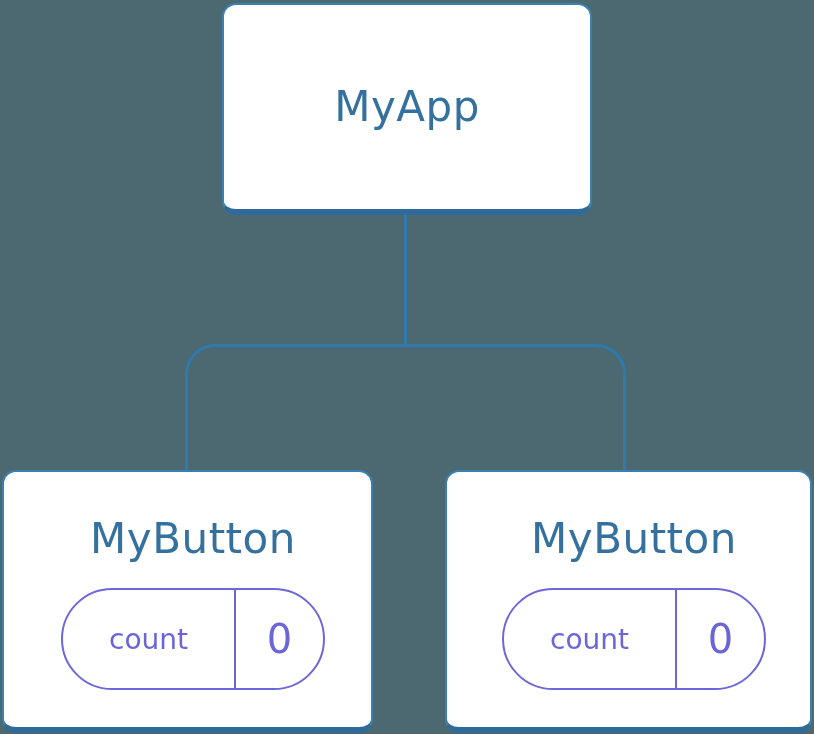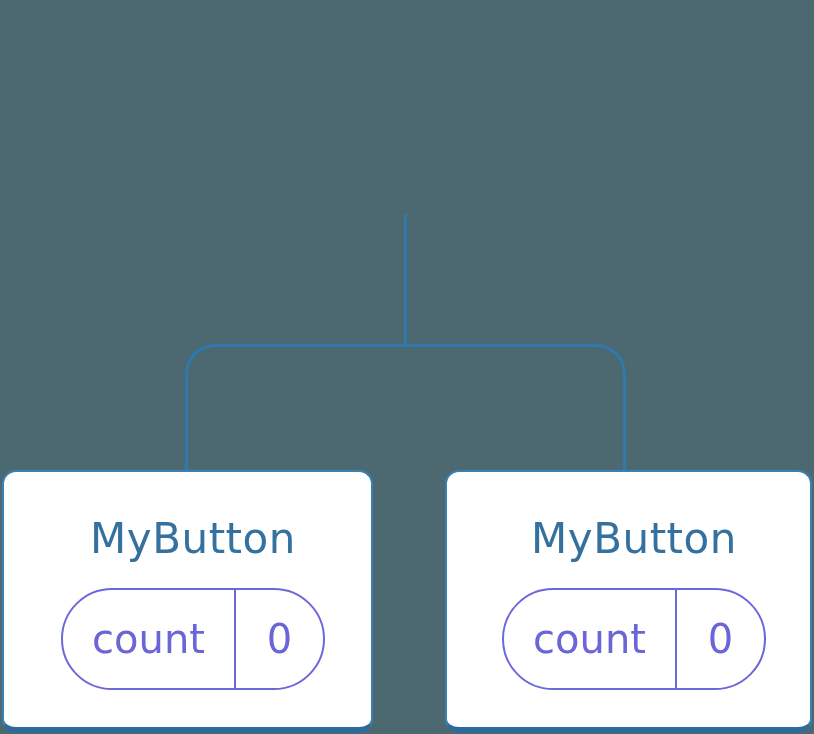--- a/index.html
+++ b/index.html
@@ -85,38 +85,41 @@
     border-radius: 51px;
     display: flex;
     align-items: stretch;
     background: #ffffff;
   }
   .state-key {
     flex: 1;
     display: flex;
     align-items: center;
     justify-content: center;
-    font-size: 40px;
+    font-size: 28px;
     color: #6a66d8;
     border-right: 2px solid #6d68d9;
   }
   .state-value {
     width: 87px;
     display: flex;
     align-items: center;
     justify-content: center;
     font-size: 40px;
     color: #6a66d8;
   }
 </style>
 </head>
 <body>
 
 <div class="canvas">
 
+  <div class="node node-root">
+    <span class="node-title">MyApp</span>
+  </div>
 
   <div class="stem"></div>
   <div class="branch"></div>
 
   <div class="node node-child node-child-left">
     <span class="node-title">MyButton</span>
     <div class="state-pill">
       <span class="state-key">count</span>
       <span class="state-value">0</span>
     </div>

